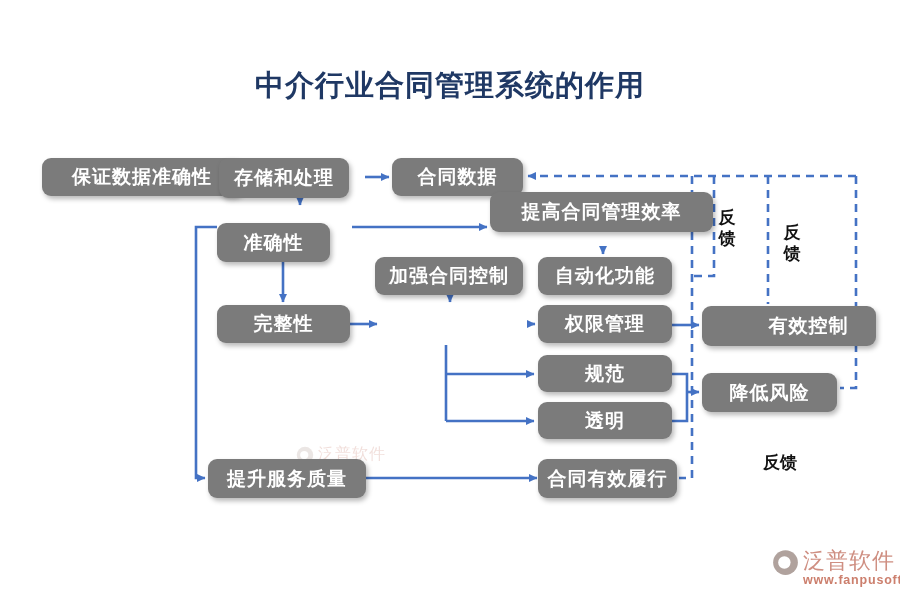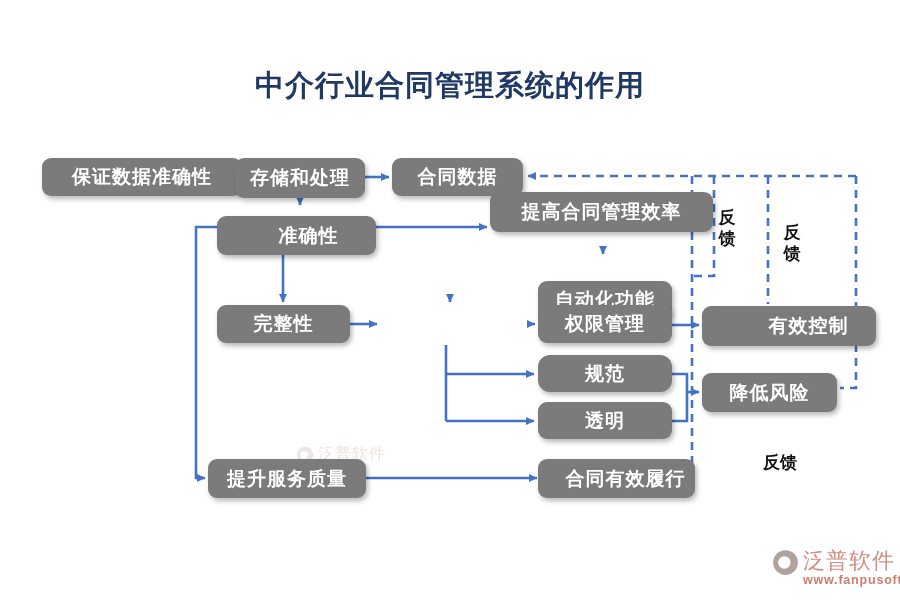--- a/index.html
+++ b/index.html
@@ -91,33 +91,34 @@
 
     <path class="wire dashed" d="M856,176 L528,176" marker-end="url(#ah)"></path>
     <path class="wire dashed" d="M692,176 L692,478 L679,478"></path>
     <path class="wire dashed" d="M714,176 L714,276 L694,276"></path>
     <path class="wire dashed" d="M768,176 L768,304"></path>
     <path class="wire dashed" d="M856,176 L856,388 L840,388"></path>
     <path class="wire dashed" d="M839,325 L856,325"></path>
   </svg>
 
   <div class="node" style="left:42px;top:158px;width:200px;height:38px;">保证数据准确性</div>
-  <div class="node" style="left:235px;top:158px;width:130px;height:40px;">存储和处理</div>
+  <div class="node" style="left:219px;top:158px;width:130px;height:40px;">存储和处理</div>
   <div class="node" style="left:392px;top:158px;width:131px;height:38px;">合同数据</div>
-  <div class="node" style="left:217px;top:216px;width:135px;height:39px;padding-left:24px;">准确性</div>
+  <div class="node" style="left:217px;top:223px;width:113px;height:39px;">准确性</div>
   <div class="node" style="left:490px;top:192px;width:223px;height:40px;">提高合同管理效率</div>
-  <div class="node" style="left:538px;top:257px;width:134px;height:38px;margin-top:24px;">自动化功能</div>
+  <div class="node" style="left:375px;top:257px;width:148px;height:38px;">加强合同控制</div>
+  <div class="node" style="left:538px;top:257px;width:134px;height:38px;">自动化功能</div>
   <div class="node" style="left:217px;top:305px;width:133px;height:38px;">完整性</div>
   <div class="node" style="left:538px;top:305px;width:134px;height:38px;">权限管理</div>
   <div class="node" style="left:702px;top:306px;width:135px;height:40px;padding-left:39px;">有效控制</div>
-  <div class="node" style="left:538px;top:355px;width:134px;height:37px;border-radius:12px;">规范</div>
+  <div class="node" style="left:538px;top:355px;width:134px;height:37px;">规范</div>
   <div class="node" style="left:538px;top:402px;width:134px;height:37px;">透明</div>
   <div class="node" style="left:702px;top:373px;width:135px;height:39px;">降低风险</div>
   <div class="node" style="left:208px;top:459px;width:158px;height:39px;">提升服务质量</div>
-  <div class="node" style="left:538px;top:459px;width:139px;height:39px;padding-left:18px;">合同有效履行</div>
+  <div class="node" style="left:538px;top:459px;width:139px;height:39px;">合同有效履行</div>
 
   <div class="fb fb-v" style="left:717px;top:207px;">反馈</div>
   <div class="fb fb-v" style="left:782px;top:222px;">反馈</div>
   <div class="fb" style="left:763px;top:452px;">反馈</div>
 
   <div class="brandmark" id="brandmark-br">
     <span class="logo">
       <svg width="27" height="27" viewBox="0 0 24 24">
         <circle cx="12" cy="12" r="11" fill="#b0a29d"></circle>
         <path d="M12 1 A11 11 0 0 1 12 23 A7 7 0 0 0 12 1 Z" fill="#d7907f"></path>

